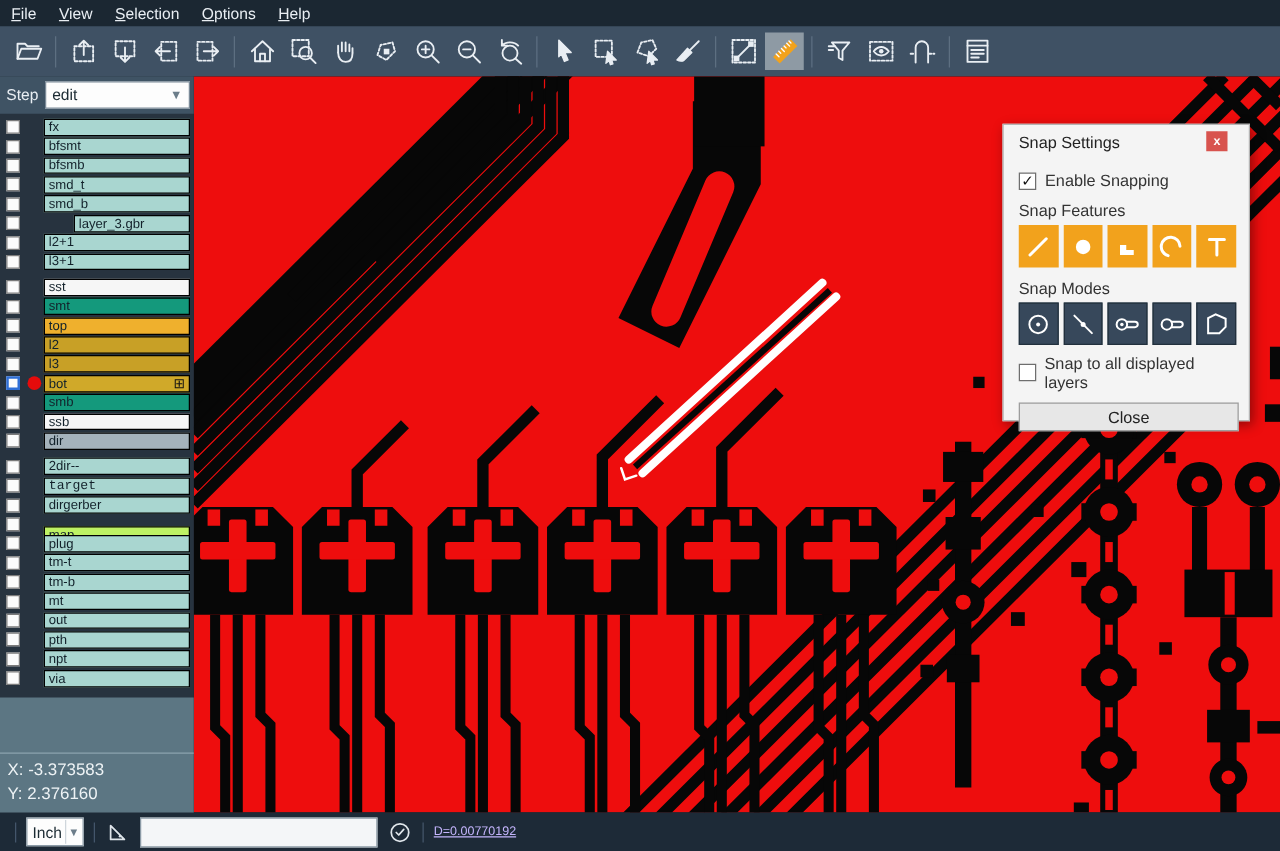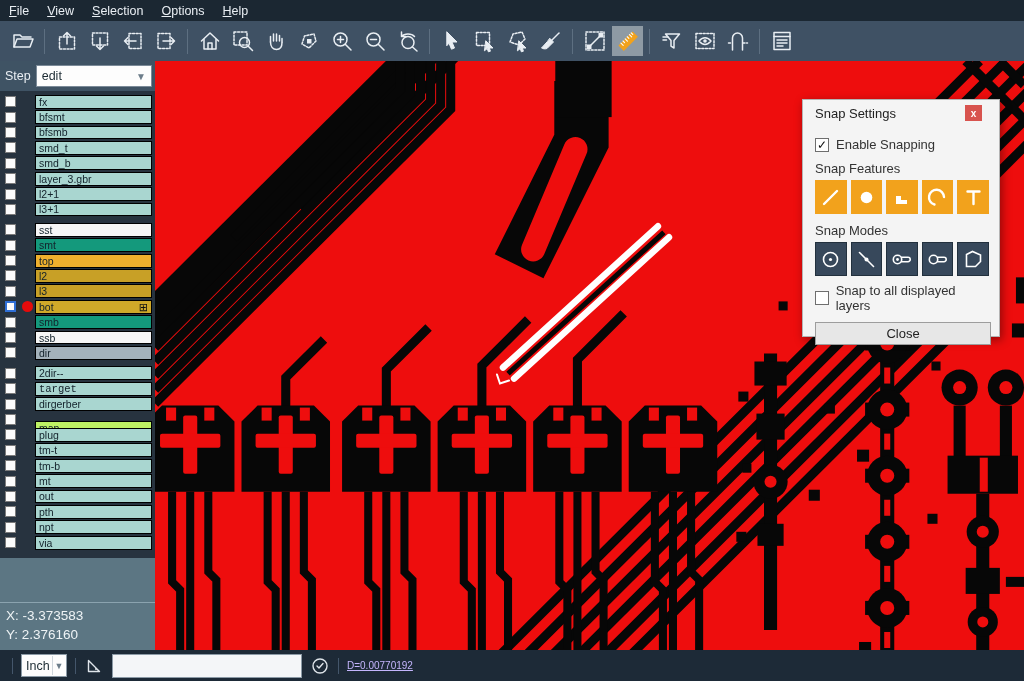--- a/index.html
+++ b/index.html
@@ -290,21 +290,21 @@
               <div class="indcell"></div>
               <div class="lbar" style="background: rgb(169, 214, 208);">
                 <span>smd_b</span>
               </div>
             </div>
             <div class="lrow">
               <div class="cbcell">
                 <span class="lcb"></span>
               </div>
               <div class="indcell"></div>
-              <div class="lbar" style="background: rgb(169, 214, 208);">
+              <div class="lbar" style="background: rgb(169, 214, 208); margin-left: 24px;">
                 <span>layer_3.gbr</span>
               </div>
             </div>
             <div class="lrow">
               <div class="cbcell">
                 <span class="lcb"></span>
               </div>
               <div class="indcell"></div>
               <div class="lbar" style="background: rgb(169, 214, 208);">
                 <span>l2+1</span>

